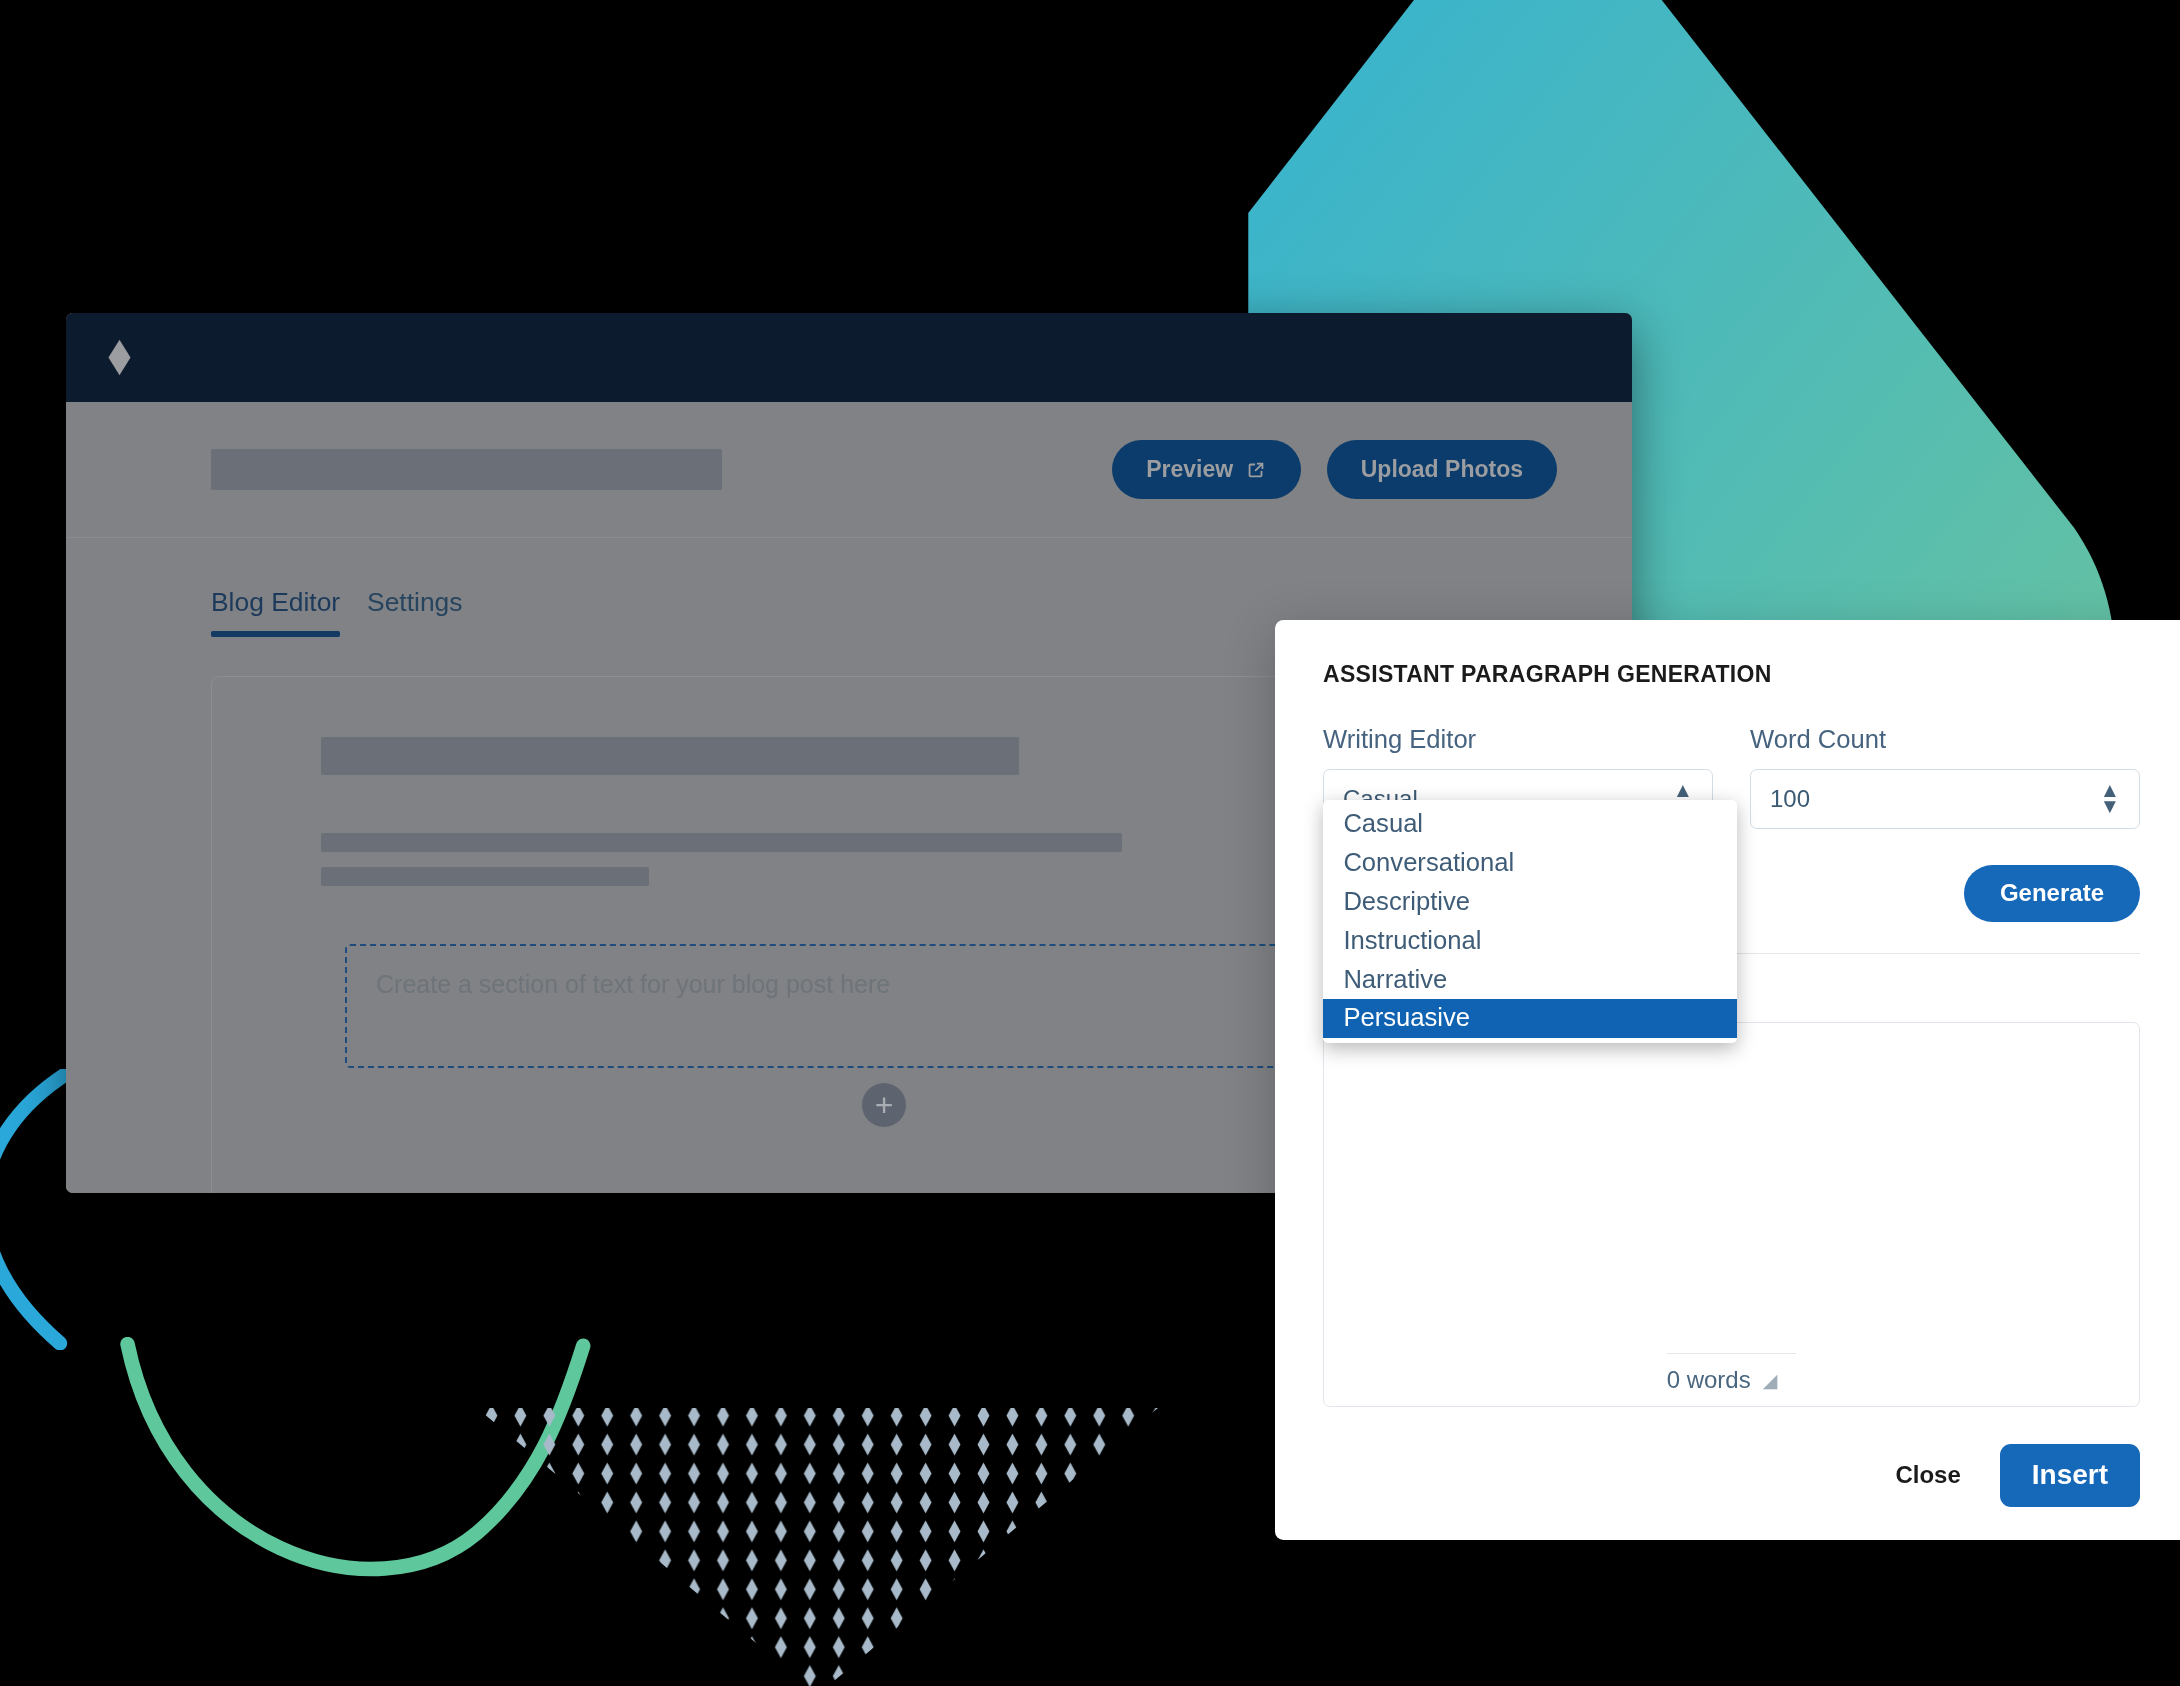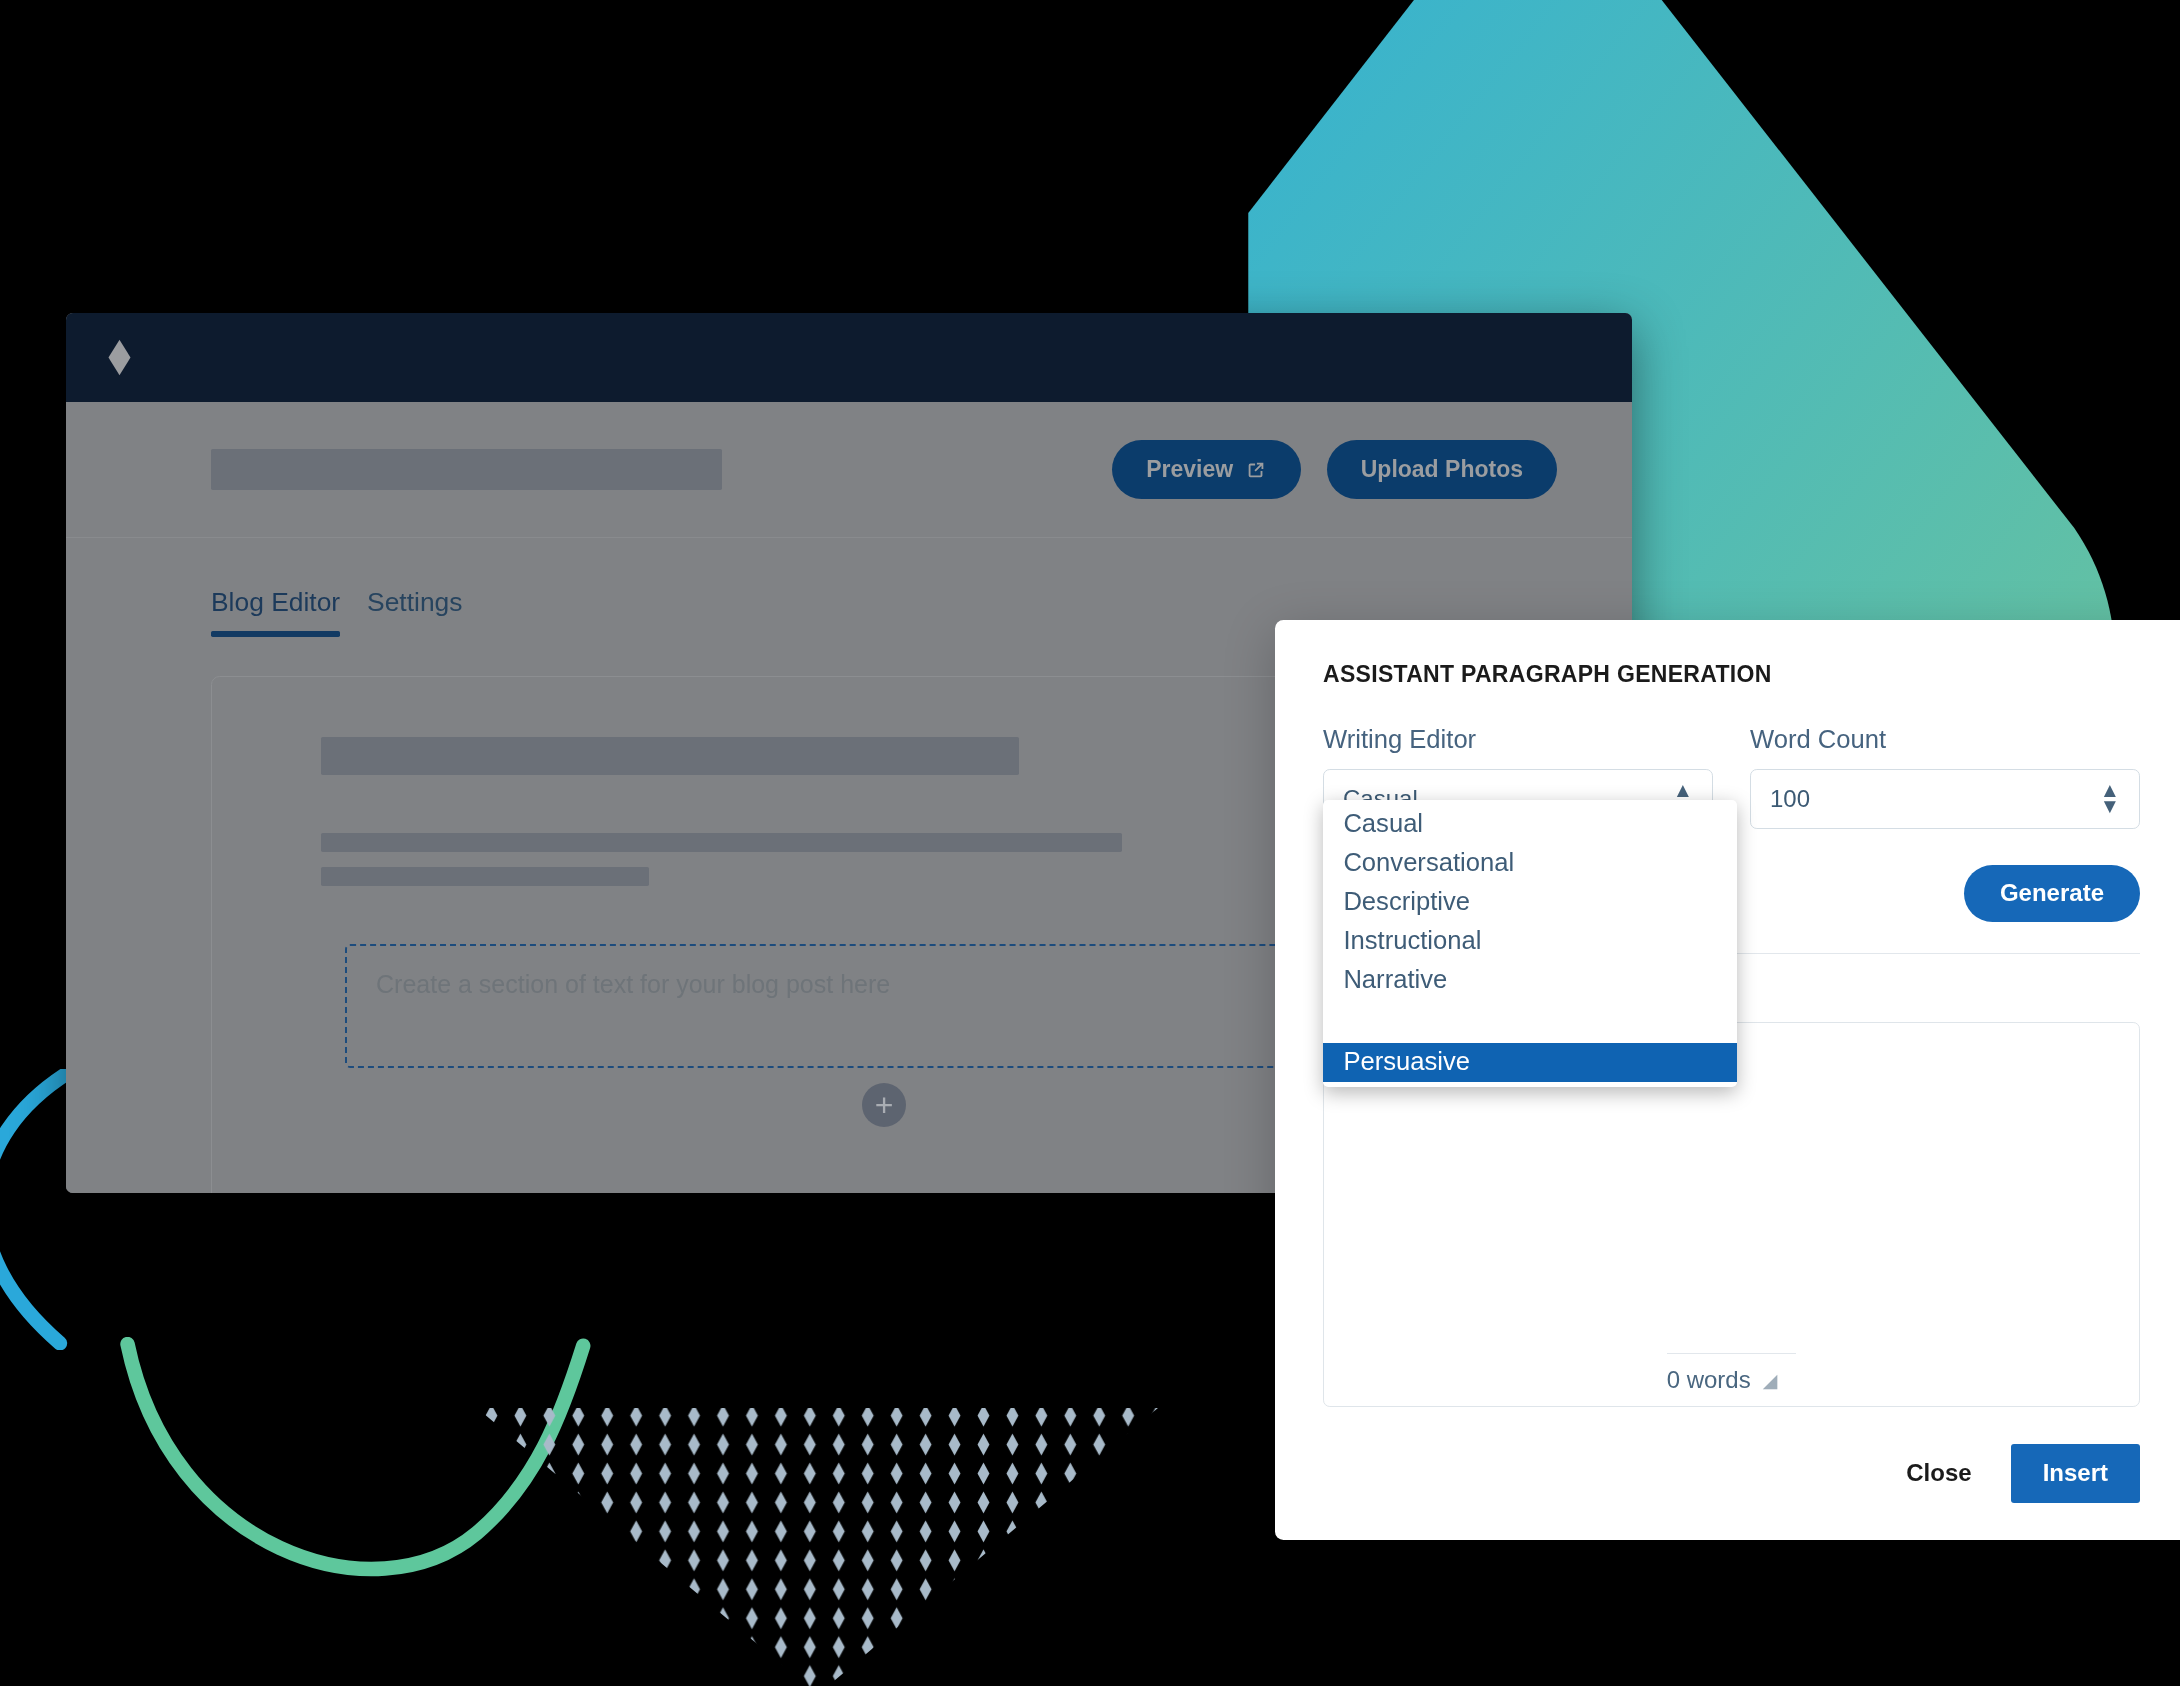--- a/index.html
+++ b/index.html
@@ -294,21 +294,20 @@
   .dropdown-option {
     font-size: 25.6px;
     color: #3e5c77;
     padding: 3.4px 20.4px;
     cursor: pointer;
     line-height: 1.25;
   }
   .dropdown-option.selected {
     background: #0f63b2;
     color: #ffffff;
-    margin-top: 44px;
   }
 
   #generate-row {
     display: flex;
     justify-content: flex-end;
     margin-top: 36px;
   }
 
   #generate-btn {
     background: #1668b8;
@@ -379,22 +378,22 @@
     font-weight: bold;
     color: #1b1b1b;
     cursor: pointer;
     font-family: "Liberation Sans", sans-serif;
   }
 
   #insert-btn {
     background: #1668b8;
     color: #ffffff;
     border: none;
-    border-radius: 3px;
-    font-size: 24px;
+    border-radius: 11px;
+    font-size: 28px;
     font-weight: bold;
     padding: 15.3px 32px;
     cursor: pointer;
     font-family: "Liberation Sans", sans-serif;
   }
 </style>
 </head>
 <body>
 
 <div id="stage">

